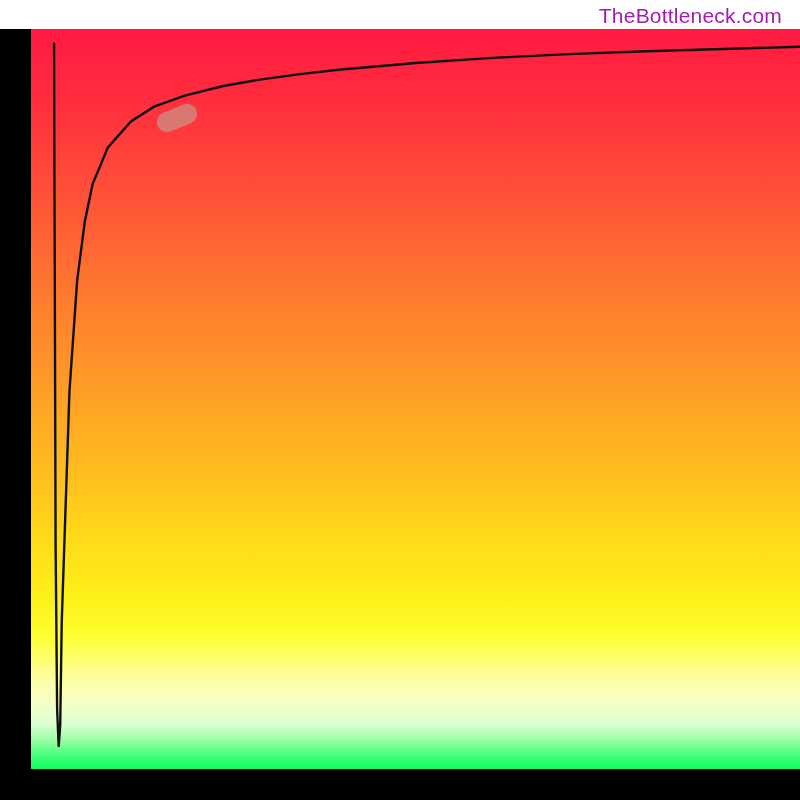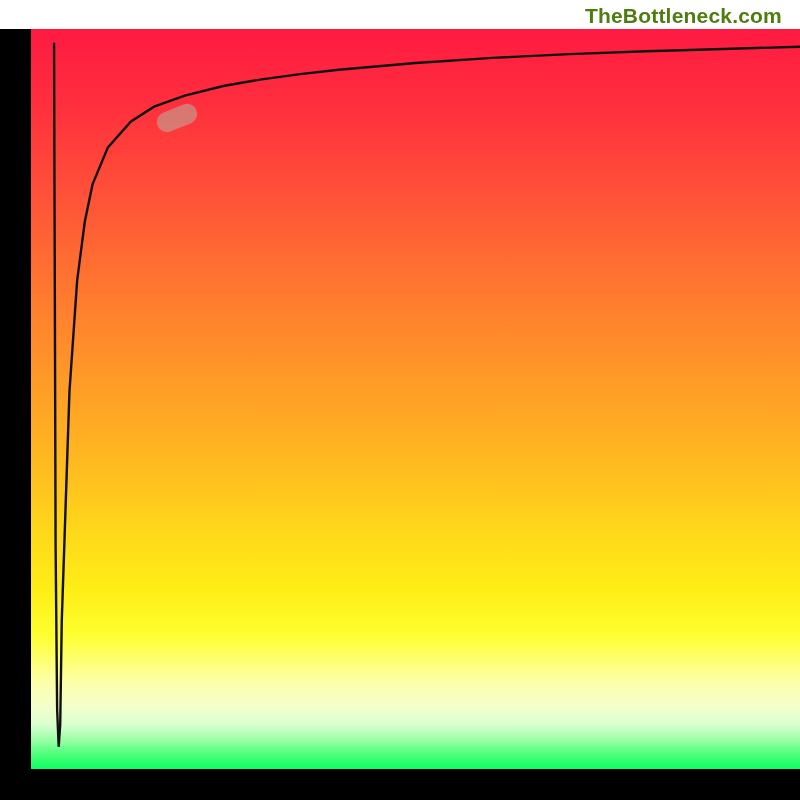--- a/index.html
+++ b/index.html
@@ -14,22 +14,22 @@
   .container {
     width: 800px;
     height: 800px;
     position: relative;
   }
   .watermark {
     position: absolute;
     top: 4px;
     right: 18px;
     font-size: 21px;
-    color: #4d7c0f;
-    font-weight: 700;
+    color: #a21caf;
+    font-weight: 400;
     letter-spacing: 0.2px;
     z-index: 5;
   }
   .plot-frame {
     position: absolute;
     left: 0;
     top: 0;
     width: 800px;
     height: 800px;
   }

